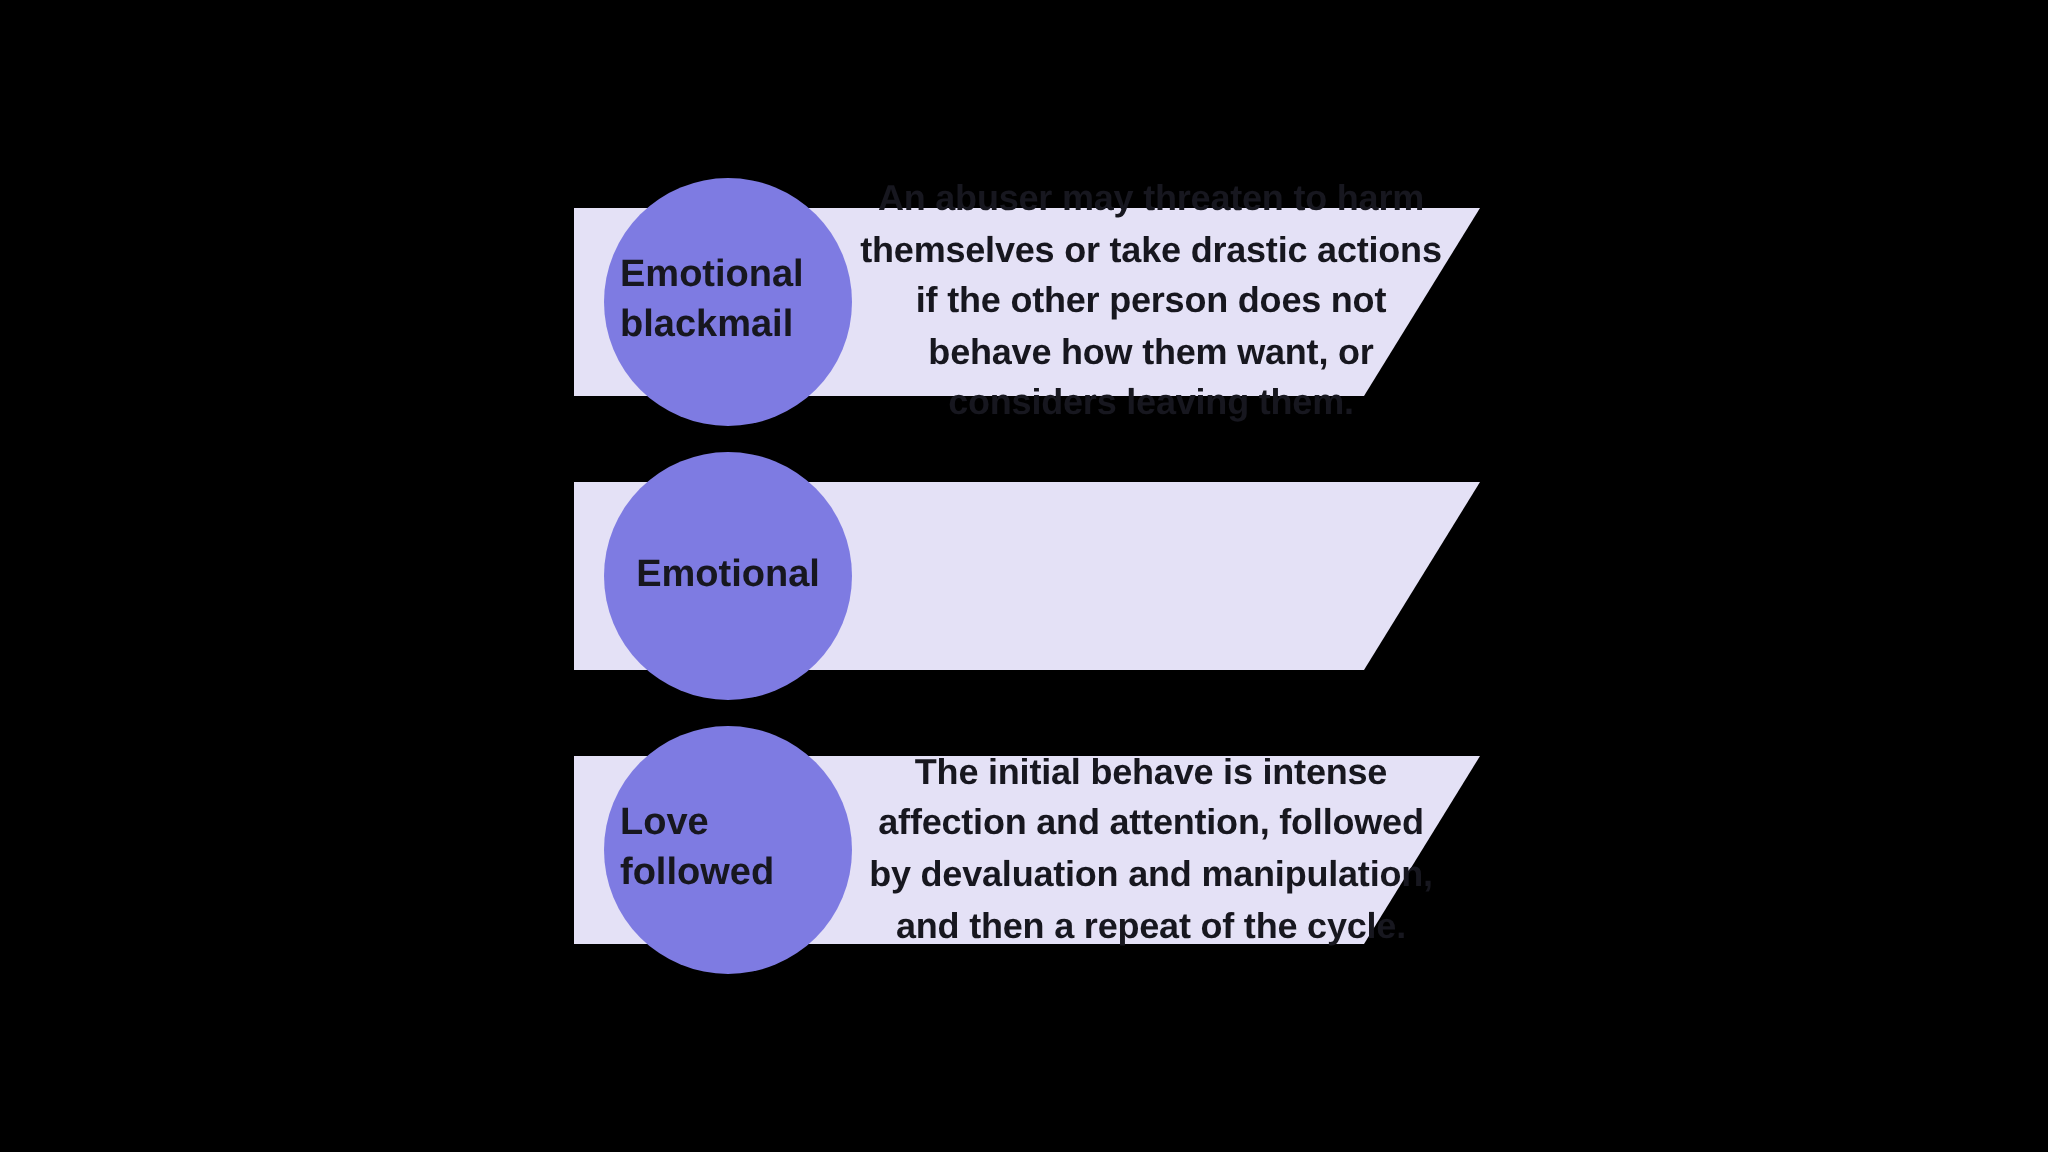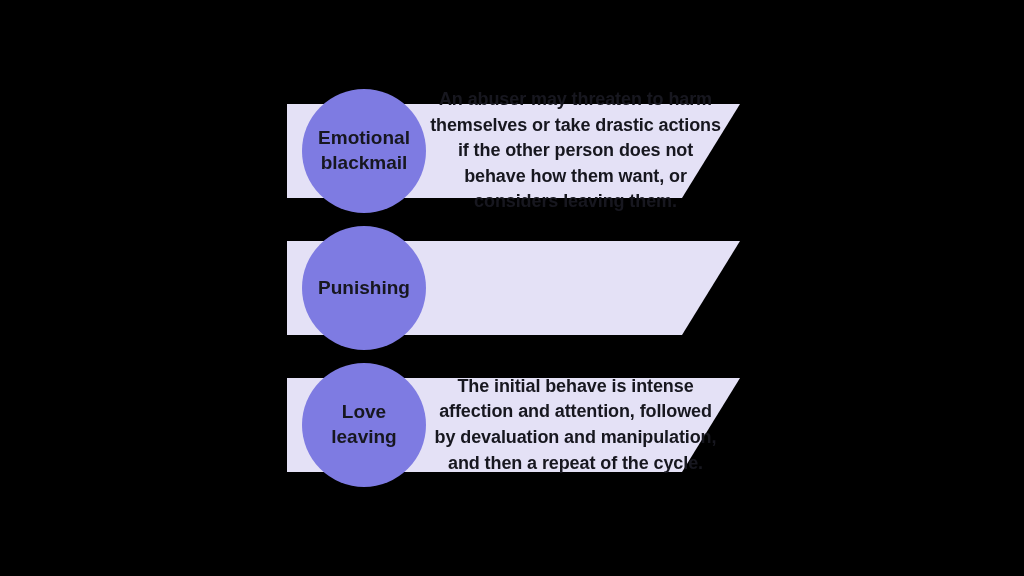--- a/index.html
+++ b/index.html
@@ -39,21 +39,20 @@
     line-height: 1.42;
     color: var(--text, #17171f);
   }
   .circle {
     position: absolute;
     left: 15px; top: -15px;
     width: 124px; height: 124px;
     border-radius: 50%;
     background: var(--circle, #7e7be2);
     display: flex; align-items: center; justify-content: center;
-    text-align: center;
     padding: 8px;
   }
   .circle .label {
     font-size: 19px;
     font-weight: 700;
     line-height: 1.3;
     color: var(--text, #17171f);
   }
 </style>
 </head>
@@ -65,25 +64,25 @@
     <div class="banner"></div>
     <div class="desc">An abuser may threaten to harm themselves or take drastic actions if the other person does not behave how them want, or considers leaving them.</div>
     <div class="circle">
       <span class="label">Emotional blackmail</span>
     </div>
   </div>
 
   <div class="row" id="row-1">
     <div class="banner"></div>
     <div class="circle">
-      <span class="label">Punishing</span>
+      <span class="label">Emotional</span>
     </div>
   </div>
 
   <div class="row" id="row-2">
     <div class="banner"></div>
     <div class="desc">The initial behave is intense affection and attention, followed by devaluation and manipulation, and then a repeat of the cycle.</div>
     <div class="circle">
-      <span class="label">Love leaving</span>
+      <span class="label">Love followed</span>
     </div>
   </div>
 
 </div>
 
 </body></html>

